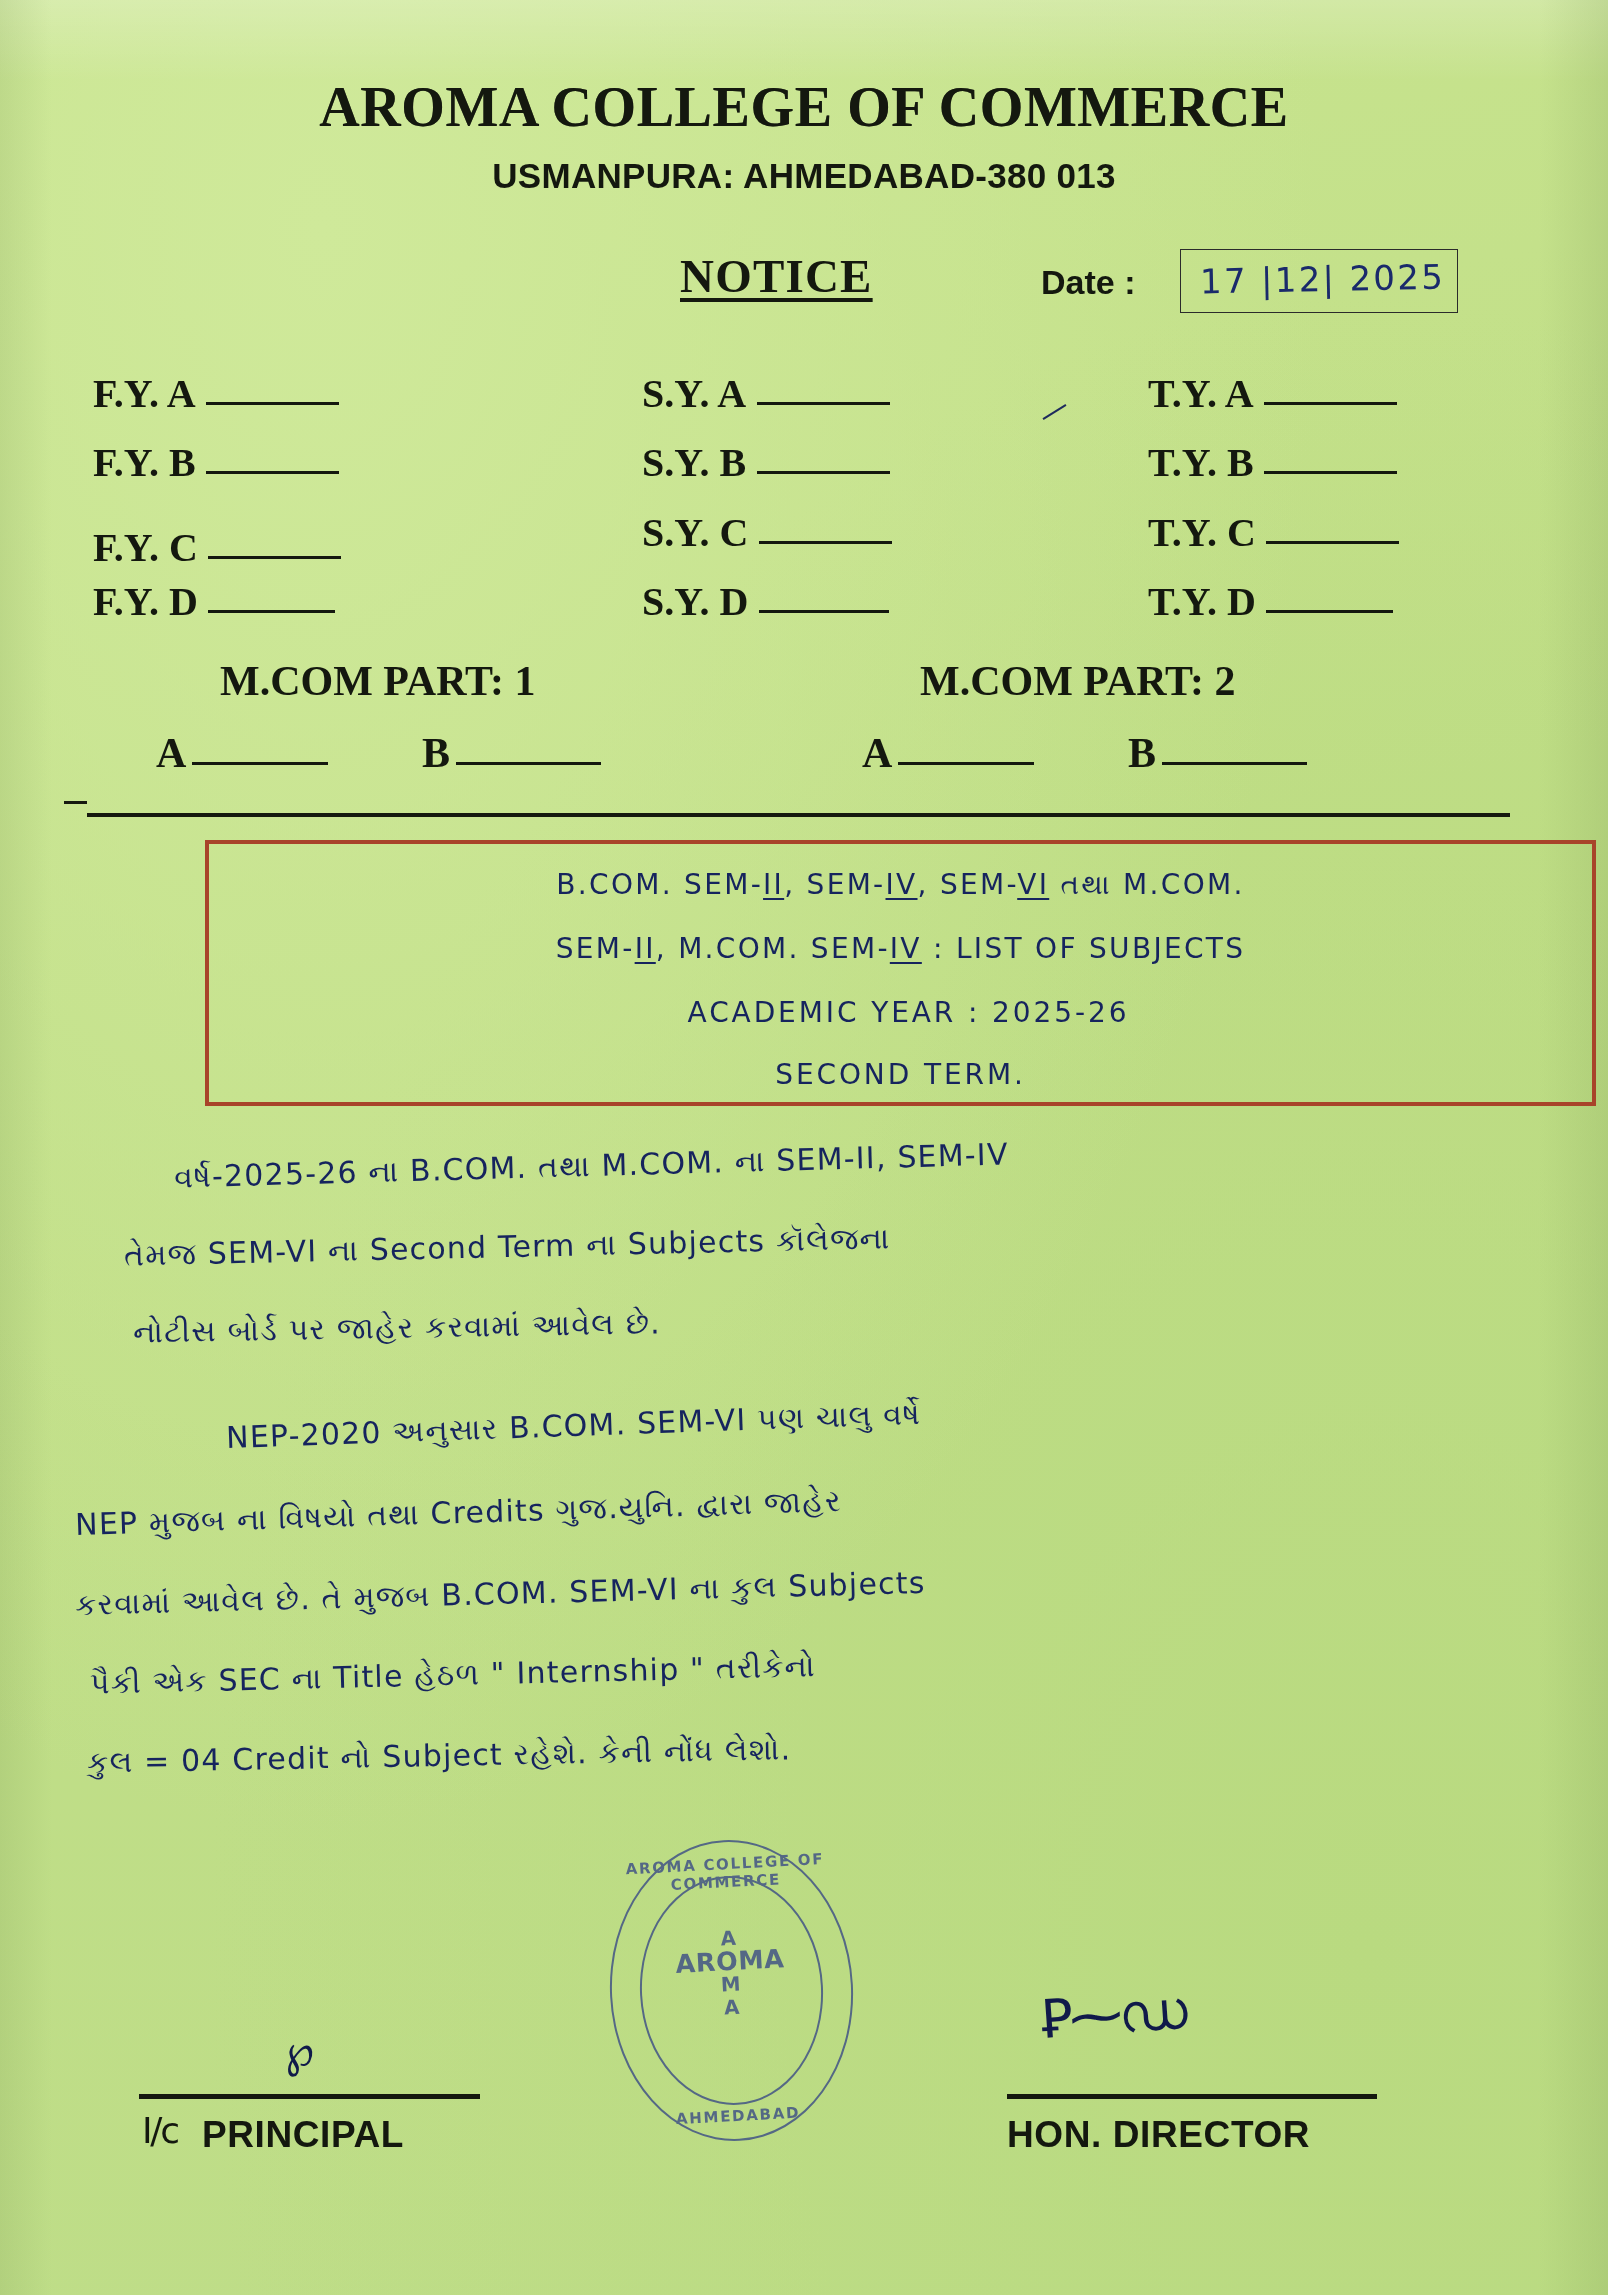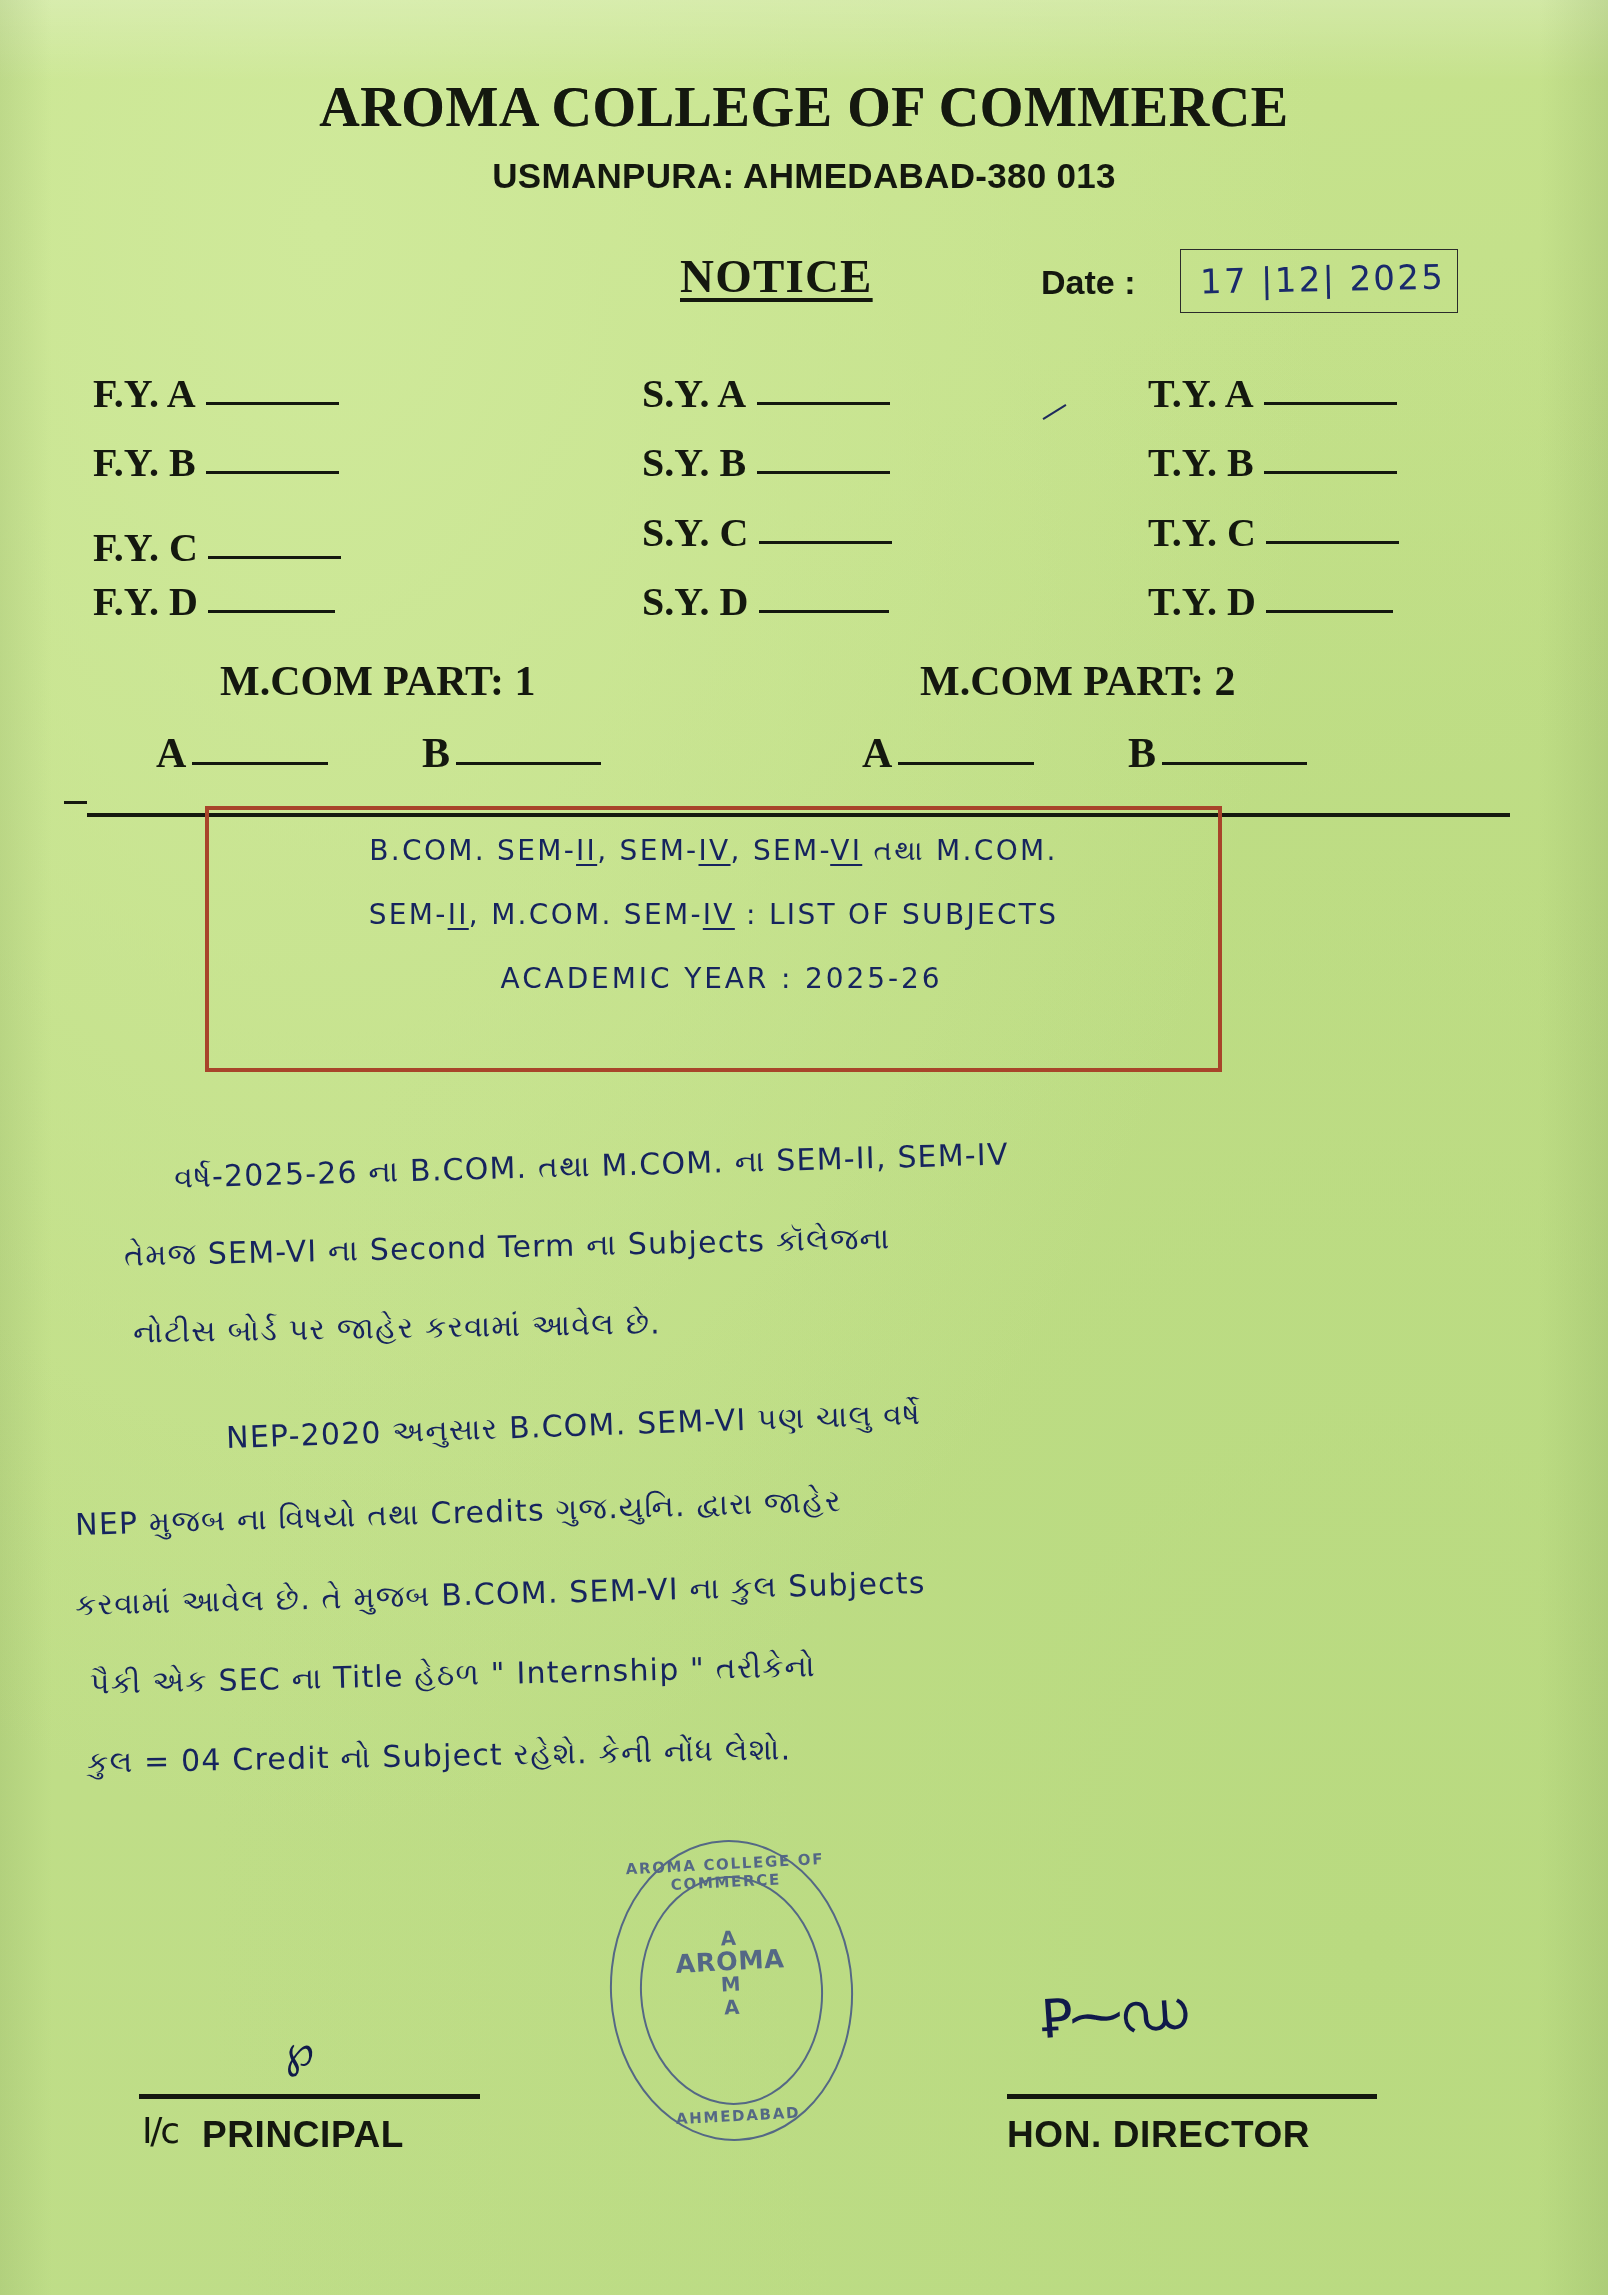--- a/index.html
+++ b/index.html
@@ -178,23 +178,23 @@
     left: 1041px;
     width: 27px;
     height: 0;
     border-bottom: 2.9px solid #1d2a5c;
     transform: rotate(-32deg);
   }
 
   
   .box-heading {
     position: absolute;
-    top: 806px;
+    top: 840px;
     left: 205px;
-    width: 1017px;
+    width: 1391px;
     height: 266px;
     border: 4px solid #a8442a;
     box-sizing: border-box;
   }
   .hw {
     font-family: "DejaVu Sans", sans-serif;
     color: #16245e;
     letter-spacing: 1.7px;
   }
   .bh-line {
@@ -405,20 +405,21 @@
   <div class="long-rule"></div>
 
   <div class="box-heading">
     <div class="hw bh-line bh1">
       <span>B.COM. SEM-</span><span class="u">II</span><span>, SEM-</span><span class="u">IV</span><span>, SEM-</span><span class="u">VI</span><span> તથા M.COM.</span>
     </div>
     <div class="hw bh-line bh2">
       <span>SEM-</span><span class="u">II</span><span>, M.COM. SEM-</span><span class="u">IV</span><span> : LIST OF SUBJECTS</span>
     </div>
     <div class="hw bh-line bh3">ACADEMIC YEAR : 2025-26</div>
+    <div class="hw bh-line bh4">SECOND TERM.</div>
   </div>
 
   <div class="body-text">
     <div class="bline" style="left:174px; top:0;   transform: rotate(-1.6deg);">વર્ષ-2025-26 ના B.COM. તથા M.COM. ના SEM-II, SEM-IV</div>
     <div class="bline" style="left:124px; top:81px; transform: rotate(-1.3deg);">તેમજ SEM-VI ના Second Term ના Subjects કૉલેજના</div>
     <div class="bline" style="left:133px; top:162px; transform: rotate(-1.0deg);">નોટીસ બોર્ડ પર જાહેર કરવામાં આવેલ છે.</div>
 
     <div class="bline" style="left:226px; top:260px; transform: rotate(-2.0deg);">NEP-2020 અનુસાર B.COM. SEM-VI પણ ચાલુ વર્ષે</div>
     <div class="bline" style="left:75px; top:347px; transform: rotate(-1.8deg);">NEP મુજબ ના વિષયો તથા Credits ગુજ.યુનિ. દ્વારા જાહેર</div>
     <div class="bline" style="left:75px; top:428px; transform: rotate(-1.5deg);">કરવામાં આવેલ છે. તે મુજબ B.COM. SEM-VI ના કુલ Subjects</div>

